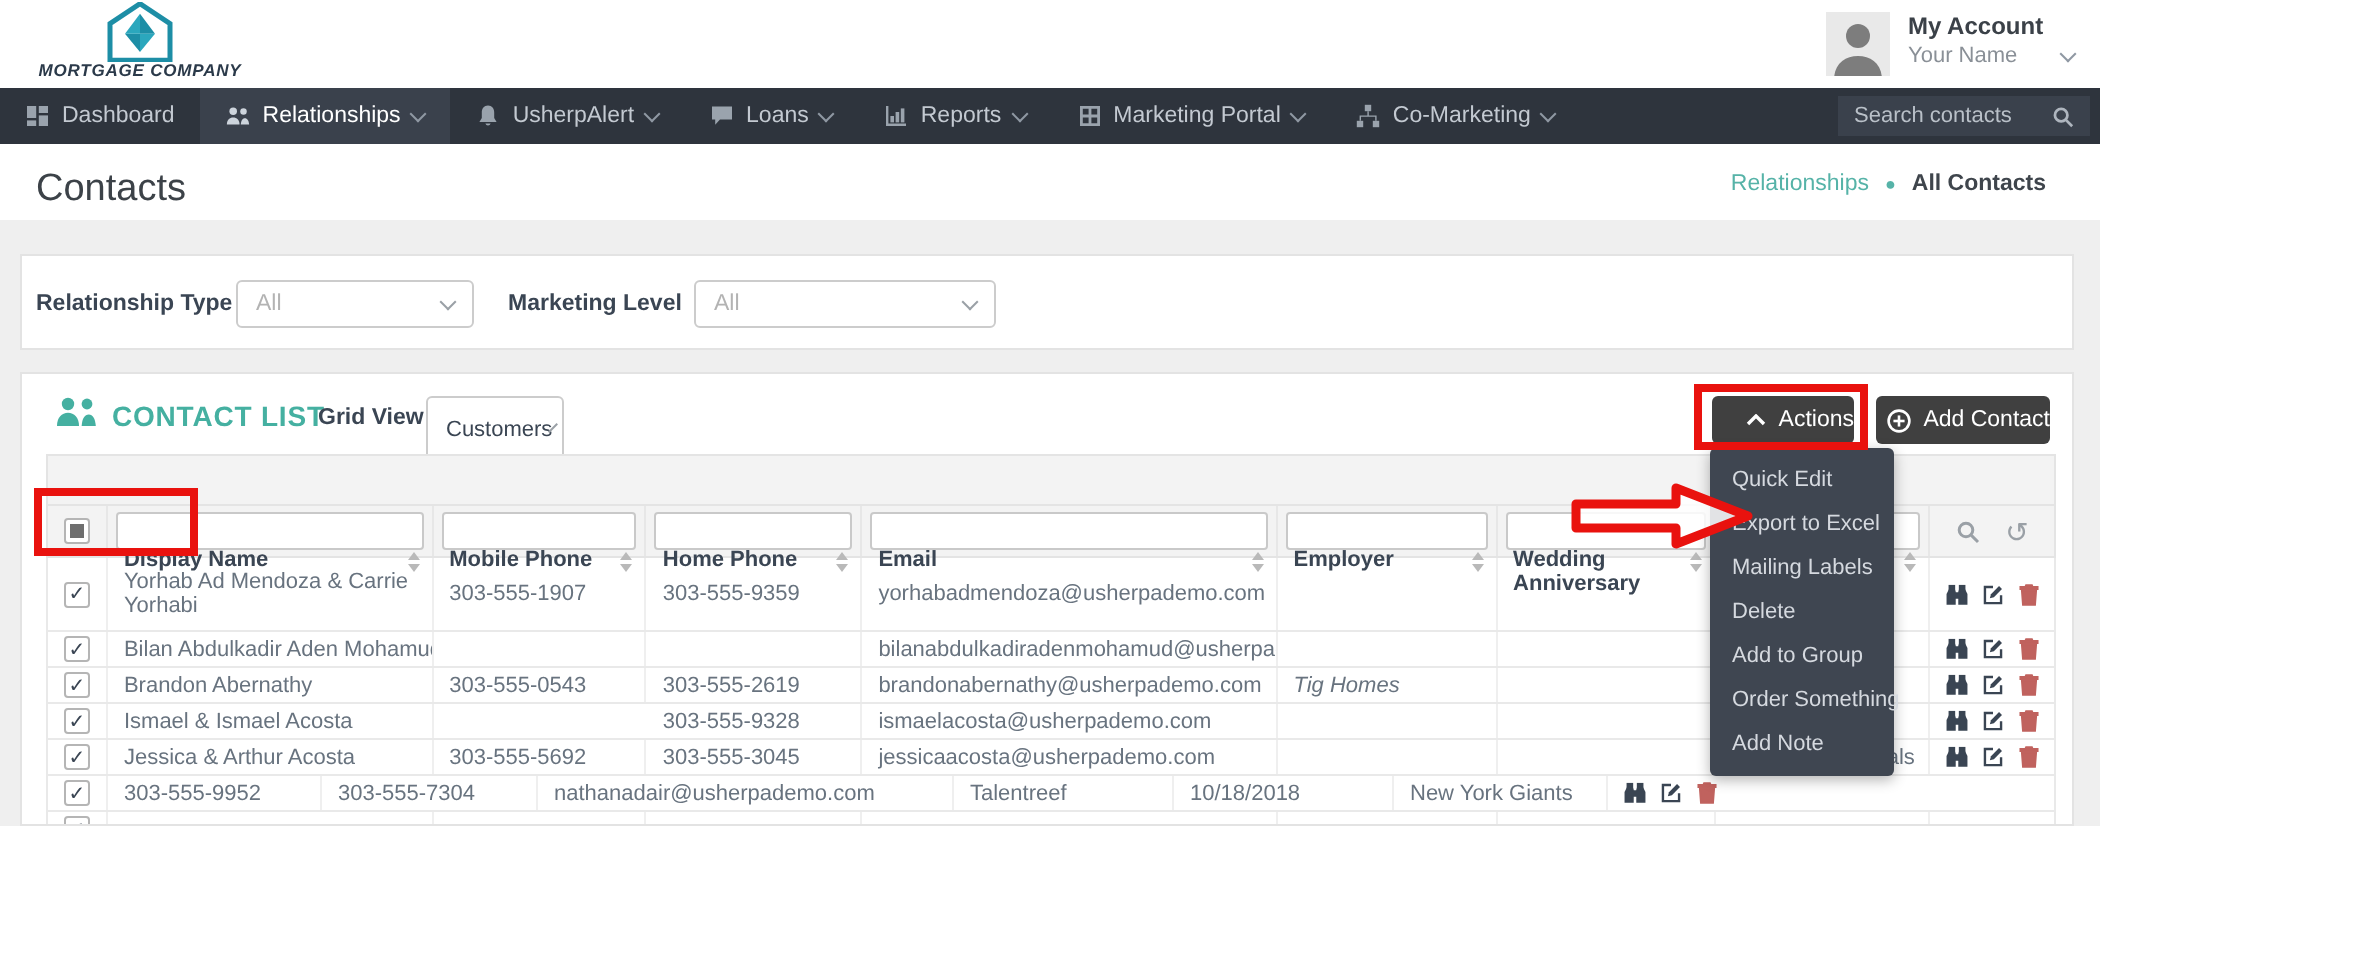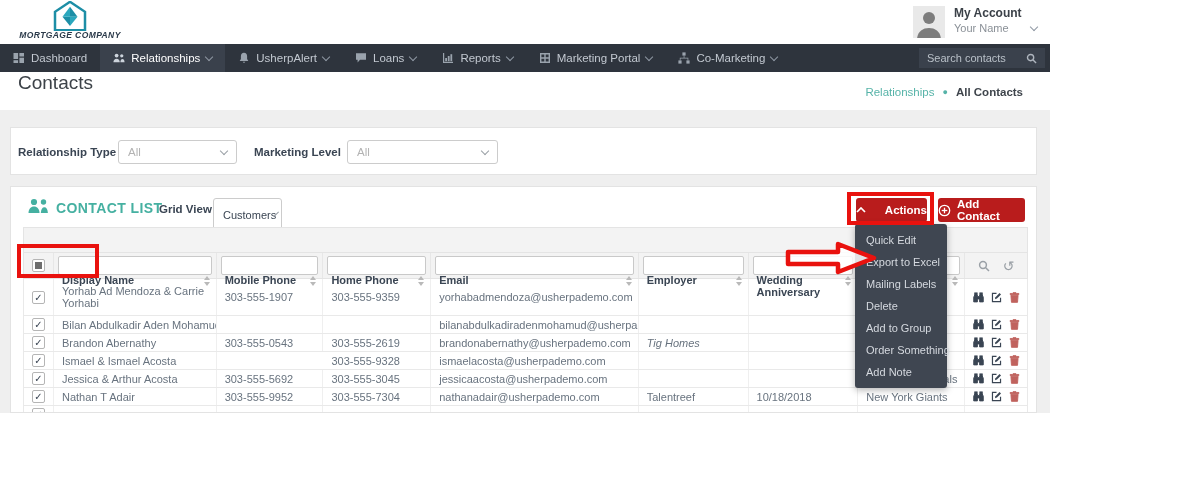--- a/index.html
+++ b/index.html
@@ -22,41 +22,41 @@
   .nav-items { display:flex; align-items:stretch; }
   .nav-item { display:flex; align-items:center; gap:6px; padding:0 13px; color:#c3c9d1; font-size:11.5px; cursor:pointer; white-space:nowrap; }
   .nav-item.active { background:#3a414c; color:#fff; }
   .nav-item .icon svg { width:12px; height:12px; fill:#9aa3ad; display:block; }
   .nav-item.active .icon svg { fill:#cdd4dc; }
   .nav-search { margin-left:auto; margin-right:5px; align-self:center; width:126px; height:20px; background:#3a414c; display:flex; align-items:center; justify-content:space-between; padding:0 8px; color:#b9c0c8; font-size:11px; cursor:text; }
   .nav-search .icon svg { width:11px; height:11px; stroke:#aeb5be; display:block; }
 
   
   .titlebar { position:absolute; left:0; top:72px; width:1050px; height:38px; background:#fff; }
-  .page-title { position:absolute; left:18px; top:0; font-size:19px; font-weight:400; color:#3c4248; }
+  .page-title { position:absolute; left:18px; top:12px; font-size:19px; font-weight:400; color:#3c4248; }
   .breadcrumb { position:absolute; right:27px; top:14px; display:flex; align-items:center; gap:8px; font-size:11.5px; }
   .bc-link { color:#56b3a8; cursor:pointer; }
   .bc-dot { color:#56b3a8; font-size:9px; }
   .bc-current { color:#3f454c; font-weight:700; }
 
   
   .content-bg { position:absolute; left:0; top:110px; width:1050px; height:303px; background:#efefef; }
   .filter-panel { position:absolute; left:10px; top:17px; width:1027px; height:48px; background:#fff; border:1px solid #e3e3e3; }
   .fp-label { position:absolute; font-size:11.5px; font-weight:700; color:#3a4553; top:18px; }
   .select-box { position:absolute; height:24px; border:1px solid #ccc; border-radius:3px; background:#fff; display:flex; align-items:center; justify-content:space-between; padding:0 9px; font-size:11.5px; color:#b3b3b3; cursor:pointer; }
   .select-box .chev { border-color:#9aa0a6; }
   .sb-dark { color:#3a4553; }
 
   .list-panel { position:absolute; left:10px; top:76px; width:1027px; height:227px; background:#fff; border:1px solid #e3e3e3; overflow:hidden; }
   .cl-icon { position:absolute; left:17px; top:10px; }
   .cl-icon svg { width:22px; height:18px; fill:#45b0a1; }
   .cl-title { position:absolute; left:45px; top:13px; font-size:14px; font-weight:700; color:#45b0a1; letter-spacing:.4px; }
   .gv-label { position:absolute; left:148px; top:16px; font-size:11.5px; font-weight:700; color:#3a4553; }
   .gv-select { left:202px; top:11px; width:69px; height:34px; font-size:11px; }
-  .btn { position:absolute; height:24px; background:#b91c1c; color:#fff; font-size:11.5px; border-radius:3px; display:flex; align-items:center; justify-content:space-between; gap:6px; cursor:pointer;font-weight:bold; }
+  .btn { position:absolute; height:24px; background:#404040; color:#fff; font-size:11.5px; border-radius:3px; display:flex; align-items:center; justify-content:flex-end; gap:6px; cursor:pointer; }
   .btn-actions { left:845px; top:11px; width:71px; }
   .btn-add { left:927px; top:11px; width:87px; }
   .btn .icon svg { display:block; }
 
   
   .table { position:absolute; left:12px; top:40px; width:1005px; font-size:11px; color:#68737f; }
   .t-head, .t-filter { display:flex; background:#f3f3f3; }
   .t-head { border:1px solid #e4e4e4; height:26px; }
   .t-filter { border:1px solid #e4e4e4; border-top:none; height:26px; }
   .th { display:flex; align-items:flex-start; justify-content:space-between; padding:6px 6px 0 8px; font-weight:700; color:#3a4553; line-height:12px; border-right:1px solid #e7e7e7; overflow:visible;margin-top:40px; }
@@ -552,21 +552,20 @@
                       <path d="M2.1 3.5h7.8l-.6 7.8H2.7z"></path>
                     </svg>
                   </span>
                 </div>
               </div>
             </div>
             <div class="t-row">
               <div class="td center" style="width: 30px;">
                 <div class="cb">✓</div>
               </div>
-              <div class="td wrap" style="width: 163px;">Nathan T Adair</div>
               <div class="td" style="width: 107px;">303-555-9952</div>
               <div class="td" style="width: 108px;">303-555-7304</div>
               <div class="td" style="width: 208px;">nathanadair@usherpademo.com</div>
               <div class="td" style="width: 110px;">Talentreef</div>
               <div class="td" style="width: 110px;">10/18/2018</div>
               <div class="td" style="width: 107px;">New York Giants</div>
               <div class="td" style="width: 62px;">
                 <div class="row-icons">
                   <span class="icon ic-dark">
                     <svg viewBox="0 0 12 12">

